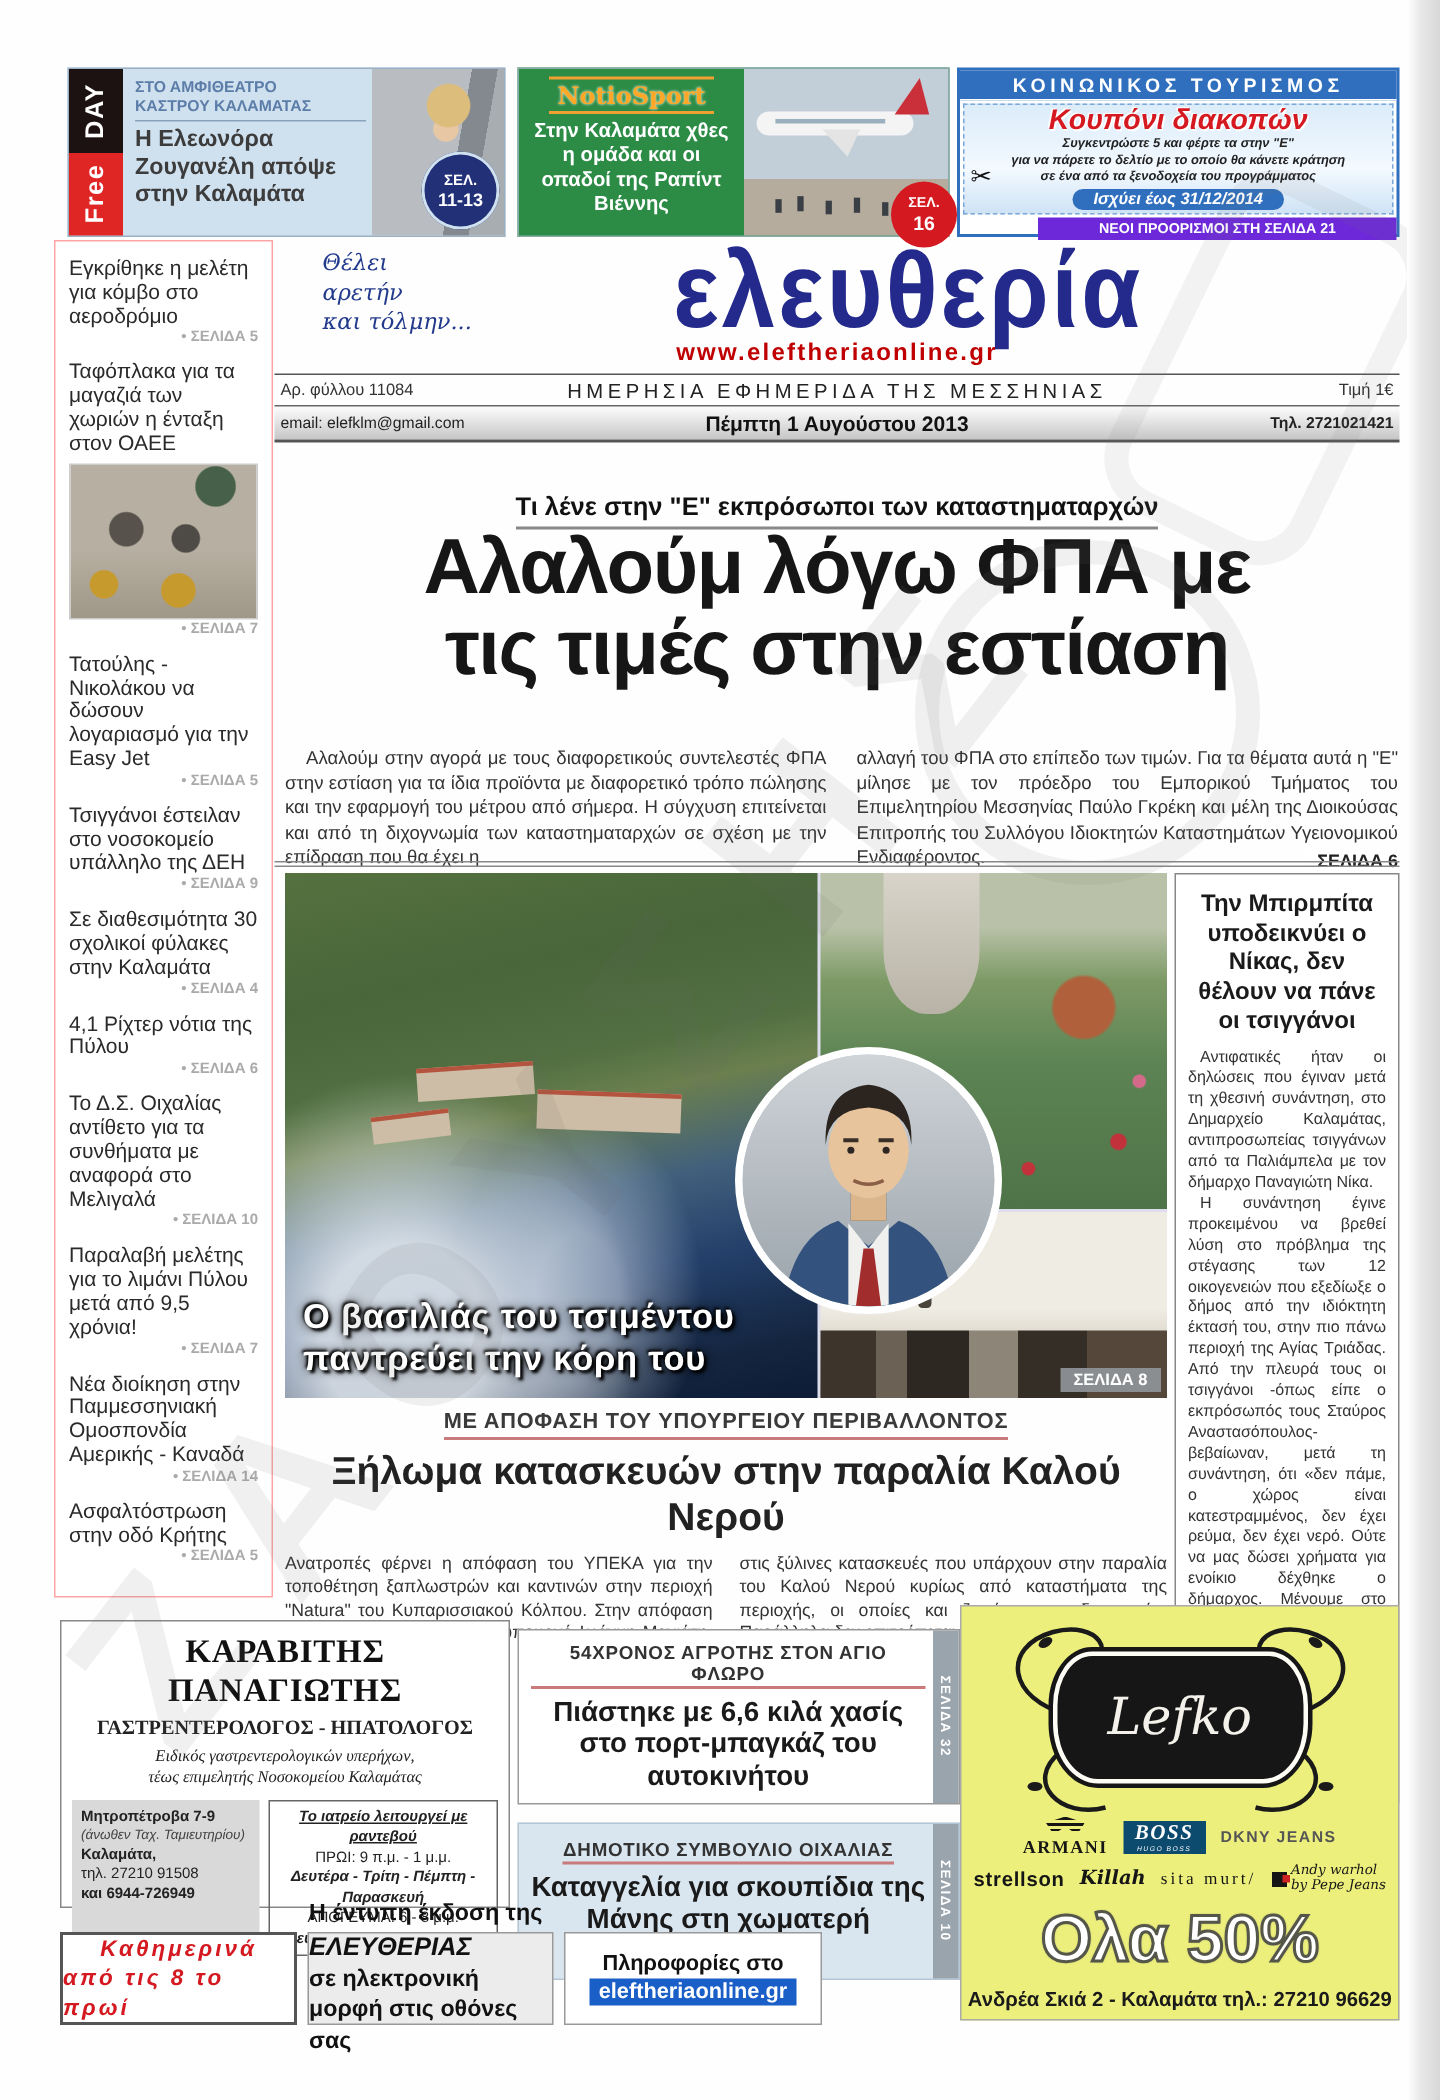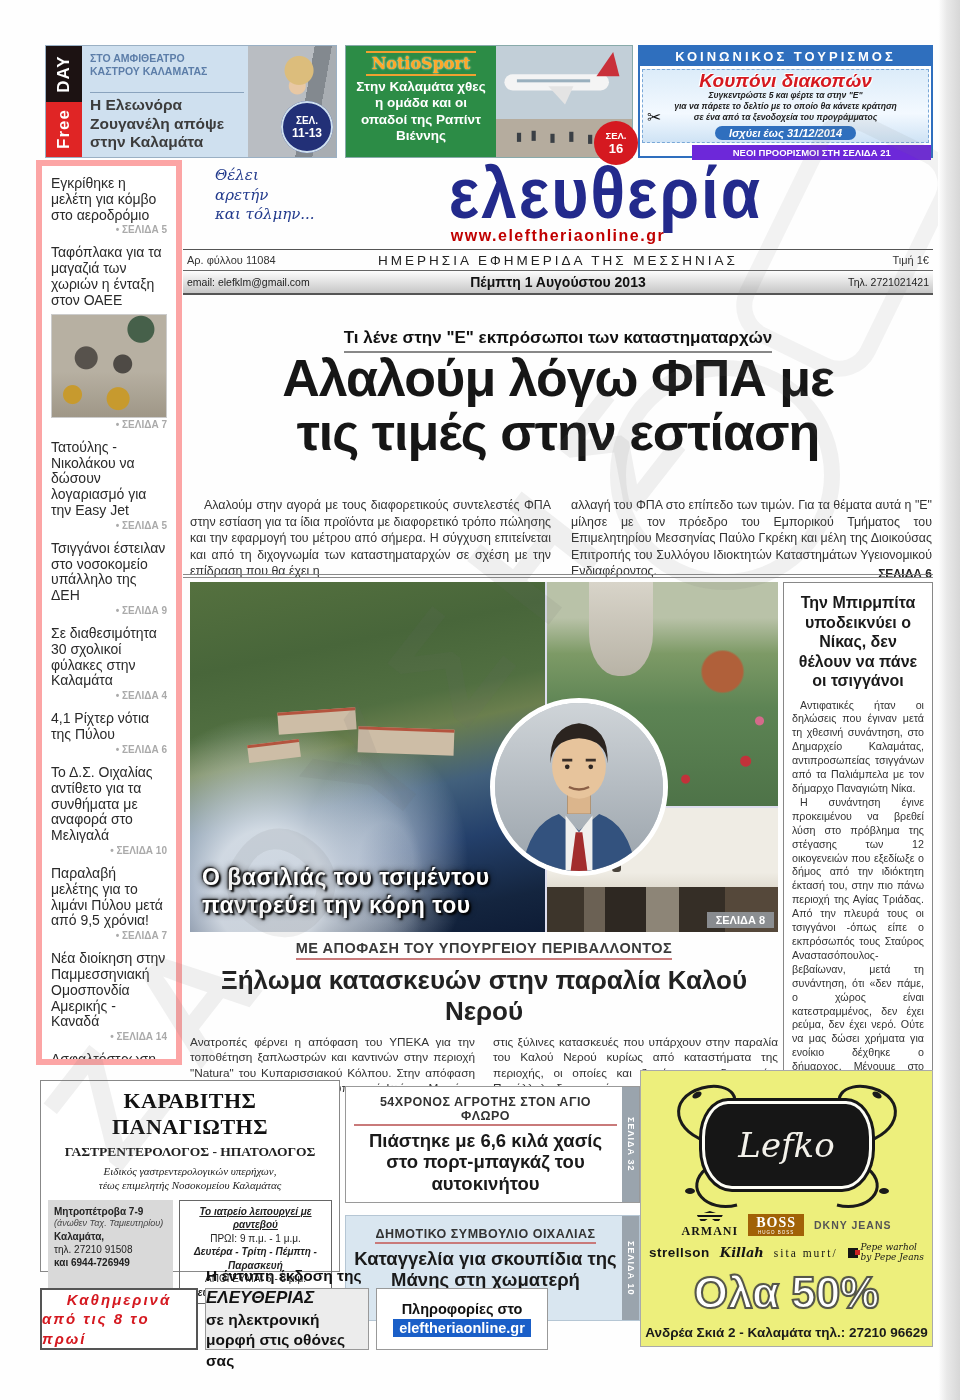--- a/index.html
+++ b/index.html
@@ -21,21 +21,21 @@
 
   
   .ad-free{left:45px;top:45px;width:292px;height:113px;background:#cfe0ef;border:1px solid #9ab0c4;display:flex;}
   .free-ribbon{width:36px;height:100%;display:flex;flex-direction:column;}
   .free-ribbon .rb{flex:1;display:flex;align-items:center;justify-content:center;color:#fff;font-weight:bold;}
   .rb-day{background:#1c1212;}
   .rb-free{background:#e02525;}
   .rb span{transform:rotate(-90deg);display:block;font-size:17px;letter-spacing:1px;}
   .free-text{flex:1;padding:6px 4px 4px 8px;}
   .free-kicker{color:#5c7da8;font-weight:bold;font-size:10.5px;line-height:1.25;border-bottom:1px solid #8aa3bd;
-               padding-bottom:14px;margin-bottom:3px;}
+               padding-bottom:2px;margin-bottom:3px;}
   .free-title{color:#3c3c3c;font-weight:bold;font-size:15.5px;line-height:1.18;}
   .free-photo{width:88px;height:100%;background:
       radial-gradient(circle at 58% 22%,#dcbd7c 0 14px,transparent 15px),
       radial-gradient(circle at 56% 36%,#e8c8a4 0 8px,transparent 9px),
       linear-gradient(100deg,#b9bdc2 0 62%,#83898f 62% 78%,#a8adb2 78% 100%);}
   .badge-navy{position:absolute;right:3px;bottom:4px;width:52px;height:52px;border-radius:50%;background:#223077;
       color:#fff;display:flex;flex-direction:column;align-items:center;justify-content:center;
       font-weight:bold;box-shadow:0 0 0 2px #cfe0ef inset;z-index:5;}
   .badge-navy .b1{font-size:10px;}.badge-navy .b2{font-size:12px;}
 
@@ -72,25 +72,25 @@
   .logo{margin:0 0 0 95px;text-align:center;font-size:64px;line-height:0.95;color:#232a8c;font-weight:bold;
         letter-spacing:2px;transform:scaleY(1.12);transform-origin:center top;}
   .website{text-align:center;color:#c00000;font-weight:bold;font-size:16px;letter-spacing:1.5px;margin-top:6px;}
   .mh-row1{display:flex;align-items:center;border-top:1px solid #555;margin-top:4px;padding:3px 4px 2px;}
   .mh-issue,.mh-price{font-size:11px;color:#333;width:150px;}
   .mh-price{text-align:right;}
   .mh-sub{flex:1;text-align:center;font-size:13.5px;letter-spacing:3px;color:#222;}
   .mh-row2{display:flex;align-items:center;border-top:1px solid #666;border-bottom:2px solid #555;
            background:linear-gradient(#fdfdfd,#c6c6c6);padding:3px 4px;}
   .mh-email,.mh-phone{font-size:10.5px;color:#222;width:150px;}
-  .mh-phone{text-align:right;font-weight:normal;}
+  .mh-phone{text-align:right;font-weight:bold;}
   .mh-date{flex:1;text-align:center;font-size:14px;font-weight:bold;color:#111;}
 
   
-  .sidebar{left:36px;top:160px;width:146px;height:905px;border:6px solid #fca5a5;background:#fff;
+  .sidebar{left:36px;top:160px;width:146px;height:905px;border:1px solid #fca5a5;background:#fff;
            padding:10px 9px;overflow:hidden;}
   .sb-item{margin-bottom:10px;}
   .sb-text{font-size:14px;line-height:1.13;color:#2a2a2a;}
   .sb-page{text-align:right;font-size:10px;font-weight:bold;color:#aaa;margin-top:1px;}
   .sb-photo{width:100%;height:104px;margin-top:5px;background:
      radial-gradient(circle at 78% 14%,#46604a 0 13px,transparent 14px),
      radial-gradient(circle at 30% 42%,#57524c 0 11px,transparent 12px),
      radial-gradient(circle at 62% 48%,#4e4a45 0 9px,transparent 10px),
      radial-gradient(circle at 18% 78%,#c79a2e 0 9px,transparent 10px),
      radial-gradient(circle at 58% 82%,#c79a2e 0 11px,transparent 12px),
@@ -195,21 +195,21 @@
      border:3px solid #fdfdf6;box-shadow:0 0 0 3px #161616;border-radius:26px 26px 30px 30px/36px 36px 40px 40px;
      display:flex;align-items:center;justify-content:center;z-index:2;}
   .lf-logo{font-family:"DejaVu Serif",serif;font-style:italic;font-size:34px;color:#f3f1ea;}
   .lf-brands{position:relative;z-index:2;display:flex;flex-wrap:wrap;align-items:center;justify-content:center;
      gap:4px 10px;margin-top:22px;padding:0 8px;}
   .br{color:#151515;}
   .br-armani{display:flex;flex-direction:column;align-items:center;font-family:"Liberation Serif",serif;
      font-size:12px;letter-spacing:1px;font-weight:bold;}
   .eagle{width:26px;height:12px;background:repeating-linear-gradient(#151515 0 2px,transparent 2px 4px);
      clip-path:polygon(50% 0,100% 35%,80% 100%,50% 55%,20% 100%,0 35%);margin-bottom:1px;}
-  .br-boss{background:#a16207;color:#fff;padding:2px 8px 1px;display:flex;flex-direction:column;align-items:center;}
+  .br-boss{background:#0c4a6e;color:#fff;padding:2px 8px 1px;display:flex;flex-direction:column;align-items:center;font-style:italic;}
   .boss-main{font-family:"Liberation Serif",serif;font-weight:bold;font-size:14px;letter-spacing:1px;line-height:1;}
   .boss-sub{font-size:4.5px;letter-spacing:1px;}
   .br-dkny{font-weight:bold;color:#555;font-size:10.5px;letter-spacing:1px;}
   .br-strellson{font-weight:bold;font-size:13.5px;letter-spacing:.5px;}
   .br-killah{font-family:"DejaVu Serif",serif;font-style:italic;font-weight:bold;font-size:13px;}
   .br-sita{font-family:"Liberation Serif",serif;font-size:11.5px;letter-spacing:2px;}
   .br-sig{display:flex;align-items:center;gap:3px;}
   .sig-sq{width:10px;height:10px;background:#151515;position:relative;}
   .sig-sq::after{content:"";position:absolute;right:-2px;top:2px;width:5px;height:5px;background:#c22;}
   .sig-txt{font-family:"DejaVu Serif",serif;font-style:italic;font-size:9px;line-height:1.1;text-align:left;}
@@ -513,21 +513,21 @@
         <span class="boss-main">BOSS</span>
         <span class="boss-sub">HUGO BOSS</span>
       </div>
       <div class="br br-dkny">DKNY JEANS</div>
       <div class="br br-strellson">strellson</div>
       <div class="br br-killah">Killah</div>
       <div class="br br-sita">sita murt/</div>
       <div class="br br-sig">
         <div class="sig-sq"></div>
         <div class="sig-txt">
-          <div>Pepe warhol</div>
+          <div>Andy warhol</div>
           <div>by Pepe Jeans</div>
         </div>
       </div>
     </div>
     <div class="lf-offer">Ολα 50%</div>
     <div class="lf-addr">Ανδρέα Σκιά 2 - Καλαμάτα τηλ.: 27210 96629</div>
   </div>
 
   <div class="abs strip">
     <div class="strip-box1">

